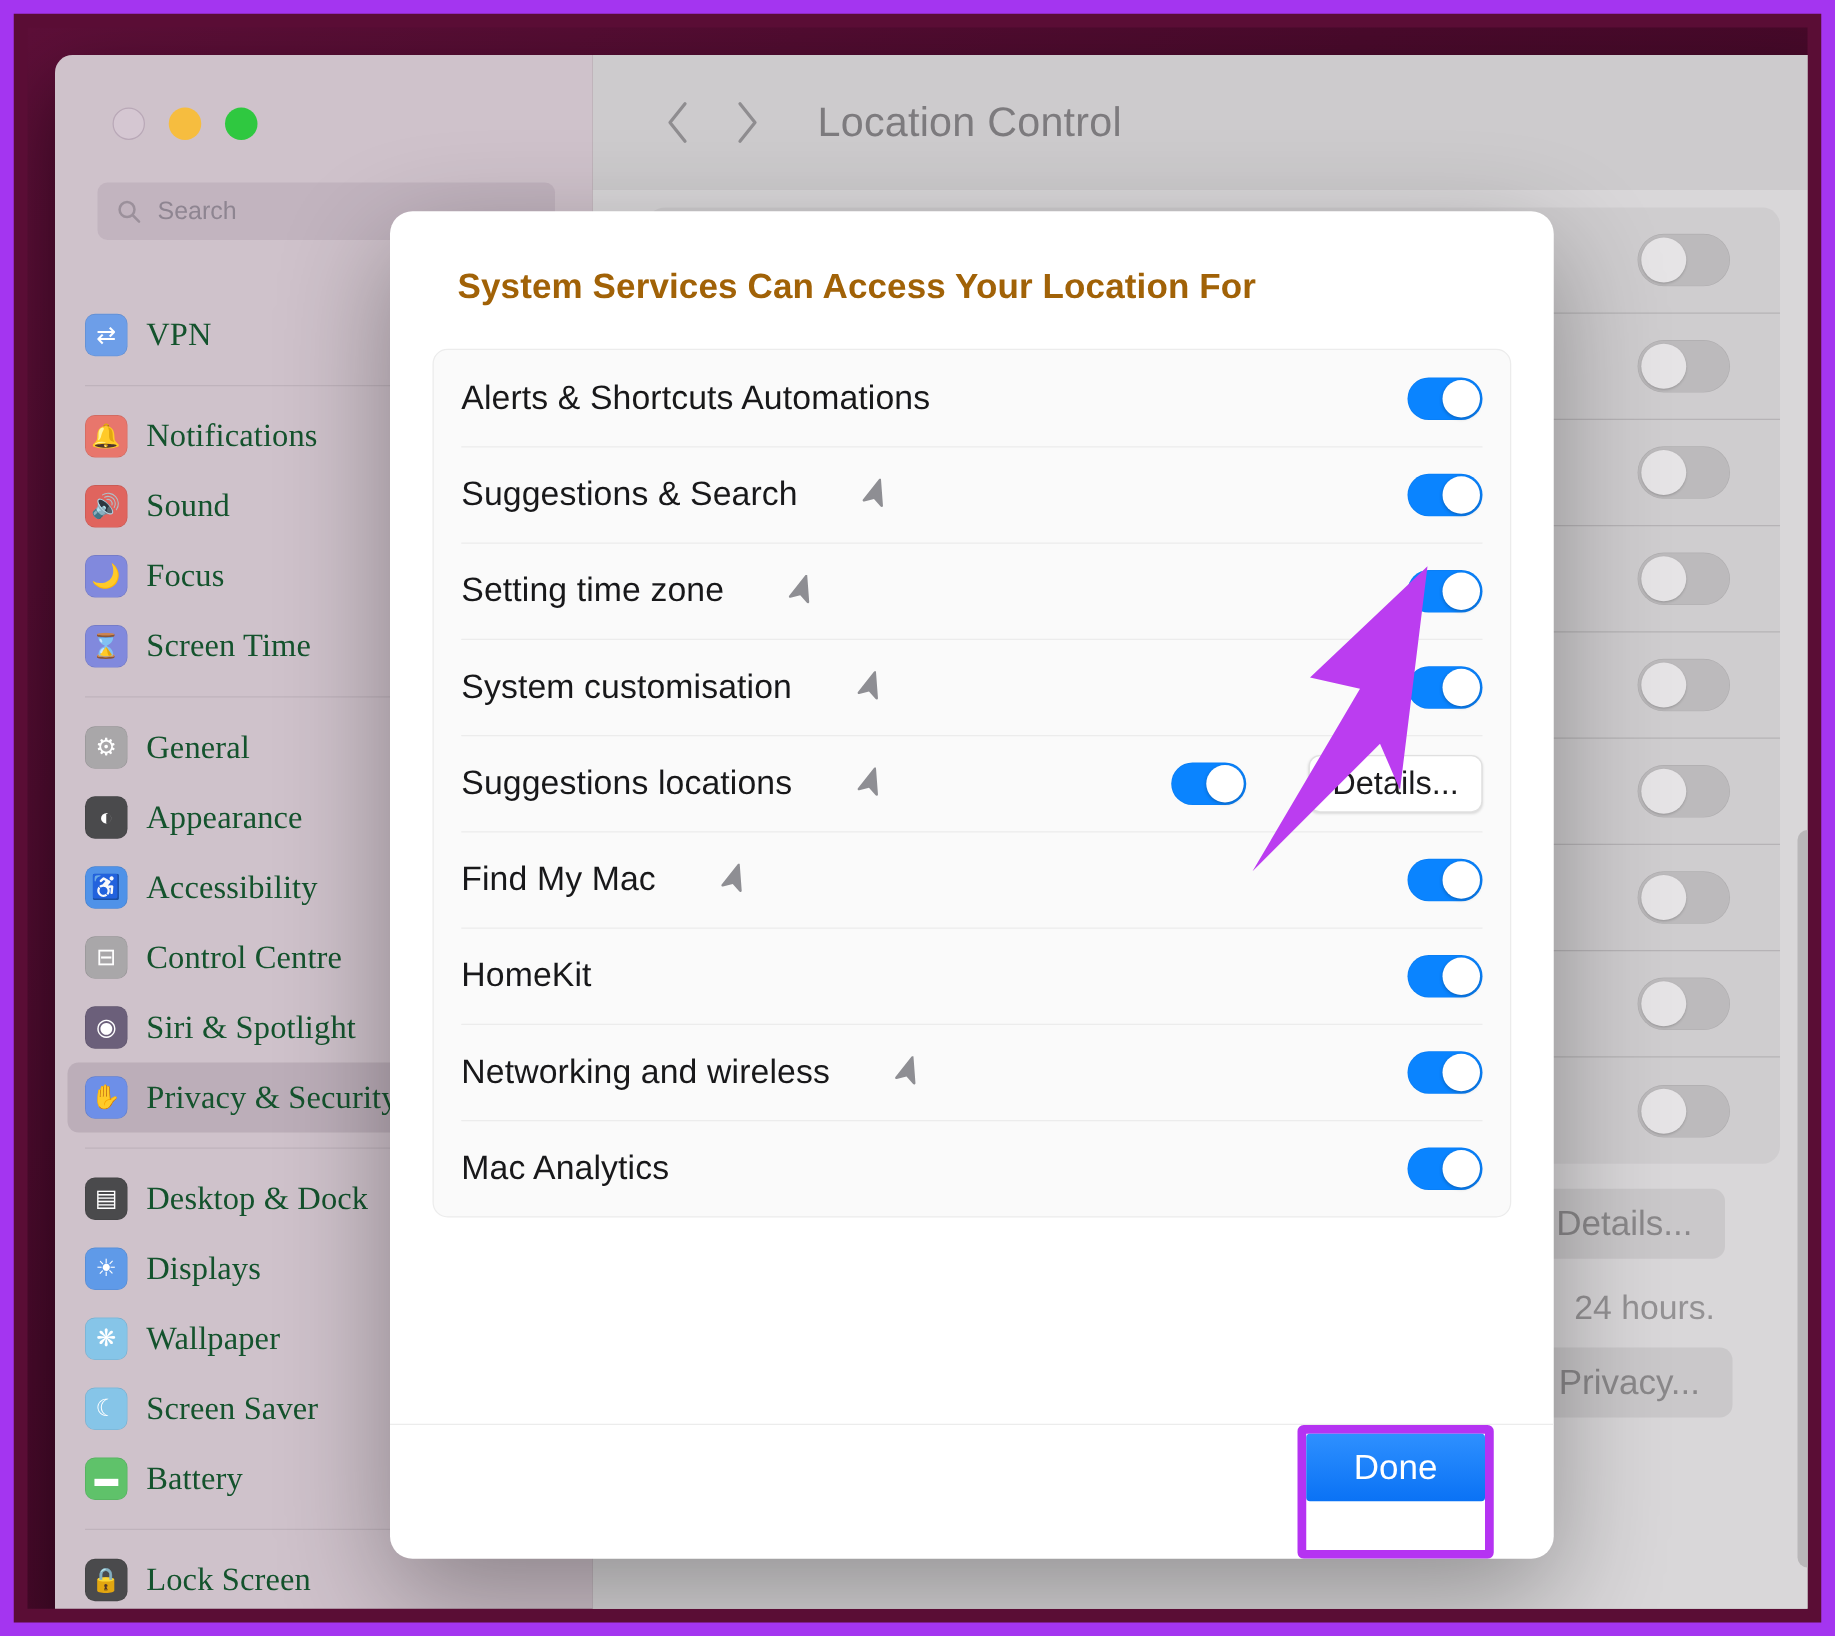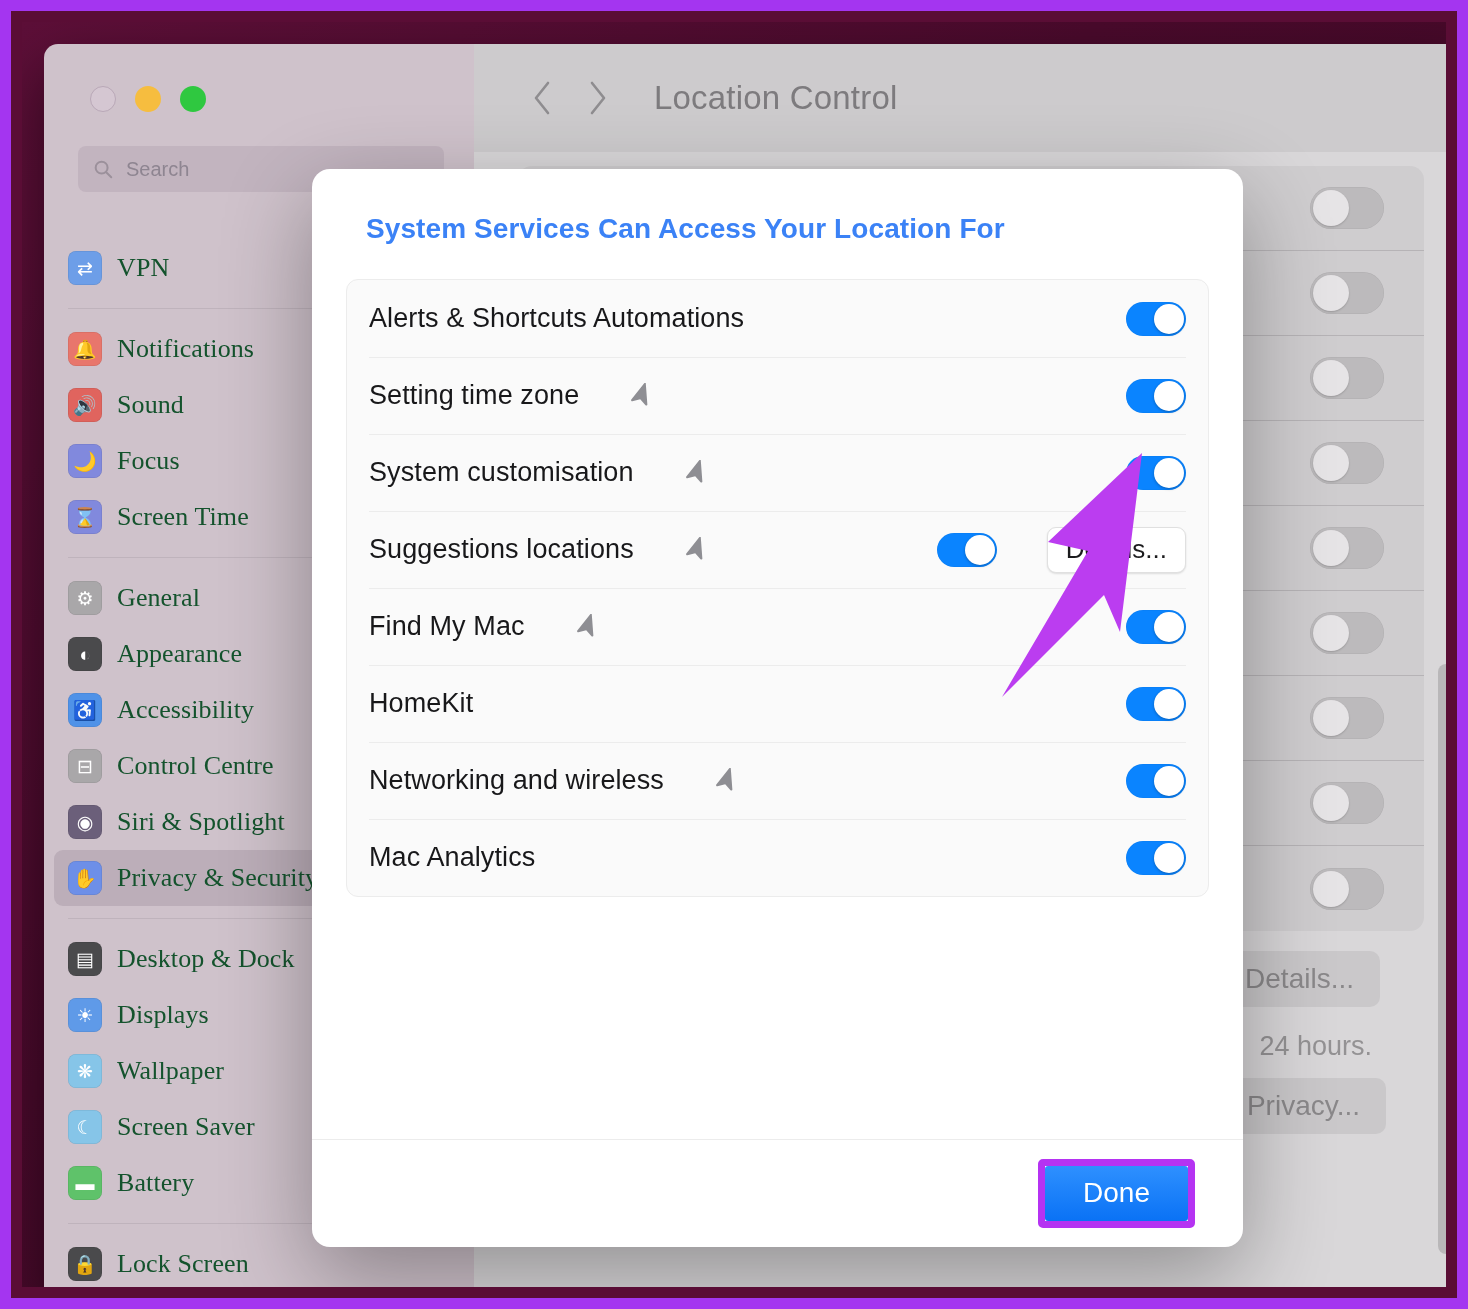--- a/index.html
+++ b/index.html
@@ -138,21 +138,21 @@
   }
 
   
   #modal-sheet{
     position:absolute; left:268px; top:125px; width:931px; height:1078px;
     background:#fff; border-radius:18px;
     box-shadow:0 30px 90px rgba(0,0,0,.33);
     overflow:hidden;
   }
   #sheet-title{
-    font-size:28px; font-weight:bold; color:#3b82f6;
+    font-size:28px; font-weight:bold; color:#a16207;
     padding:44px 0 0 54px; letter-spacing:.1px;
   }
   #services-card{
     margin:34px 34px 0 34px; background:#fafafa;
     border-radius:12px; border:1px solid #ececec; overflow:hidden;
   }
   .svc-row{
     height:77px; display:flex; align-items:center;
     padding:0 22px 0 22px; position:relative;gap:32px;
   }
@@ -190,21 +190,21 @@
   #show-icon-card{
     margin:34px 34px 0 34px; background:#fafafa;
     border-radius:12px; border:1px solid #ececec;
     display:flex; align-items:center; padding:28px 22px;
   }
   #show-icon-text{
     font-size:27px; color:#18181a; line-height:1.42; max-width:720px;
   }
   #sheet-footer{
     position:absolute; left:0; right:0; bottom:0; height:108px;
-    border-top:1px solid #ececec; display:flex; align-items:center;
+    border-top:1px solid #ececec; display:flex; 
     justify-content:flex-end; padding-right:48px;
   }
   #done-highlight{
     border:7px solid #b533f2; border-radius:5px; padding:0;
     line-height:0;
   }
   #done-button{
     background:linear-gradient(180deg,#2e90ff 0%,#0a72f5 100%);
     color:#fff; font-size:28px; border-radius:3px;
     padding:11px 38px; display:inline-block; line-height:1.15;
@@ -388,20 +388,28 @@
 
       <div id="modal-sheet">
         <div id="sheet-title">System Services Can Access Your Location For</div>
         <div id="services-card">
             <div class="svc-row">
               <span class="svc-label">Alerts &amp; Shortcuts Automations</span>
               <div class="svc-spacer"></div>
               <div class="toggle on"></div>
             </div>
             <div class="svc-row">
+              <span class="svc-label">Suggestions &amp; Search</span>
+              <svg class="svc-arrow" viewBox="0 0 24 24">
+                <path d="M21.5 3.2 3.4 11.1c-.85.37-.74 1.62.16 1.84l7.2 1.75 1.75 7.2c.22.9 1.47 1.01 1.84.16L22.3 3.95c.27-.62-.35-1.24-.97-.97z" fill="#8e8e93" transform="rotate(-28 12 12)"></path>
+              </svg>
+              <div class="svc-spacer"></div>
+              <div class="toggle on"></div>
+            </div>
+            <div class="svc-row">
               <span class="svc-label">Setting time zone</span>
               <svg class="svc-arrow" viewBox="0 0 24 24">
                 <path d="M21.5 3.2 3.4 11.1c-.85.37-.74 1.62.16 1.84l7.2 1.75 1.75 7.2c.22.9 1.47 1.01 1.84.16L22.3 3.95c.27-.62-.35-1.24-.97-.97z" fill="#8e8e93" transform="rotate(-28 12 12)"></path>
               </svg>
               <div class="svc-spacer"></div>
               <div class="toggle on"></div>
             </div>
             <div class="svc-row">
               <span class="svc-label">System customisation</span>
               <svg class="svc-arrow" viewBox="0 0 24 24">

